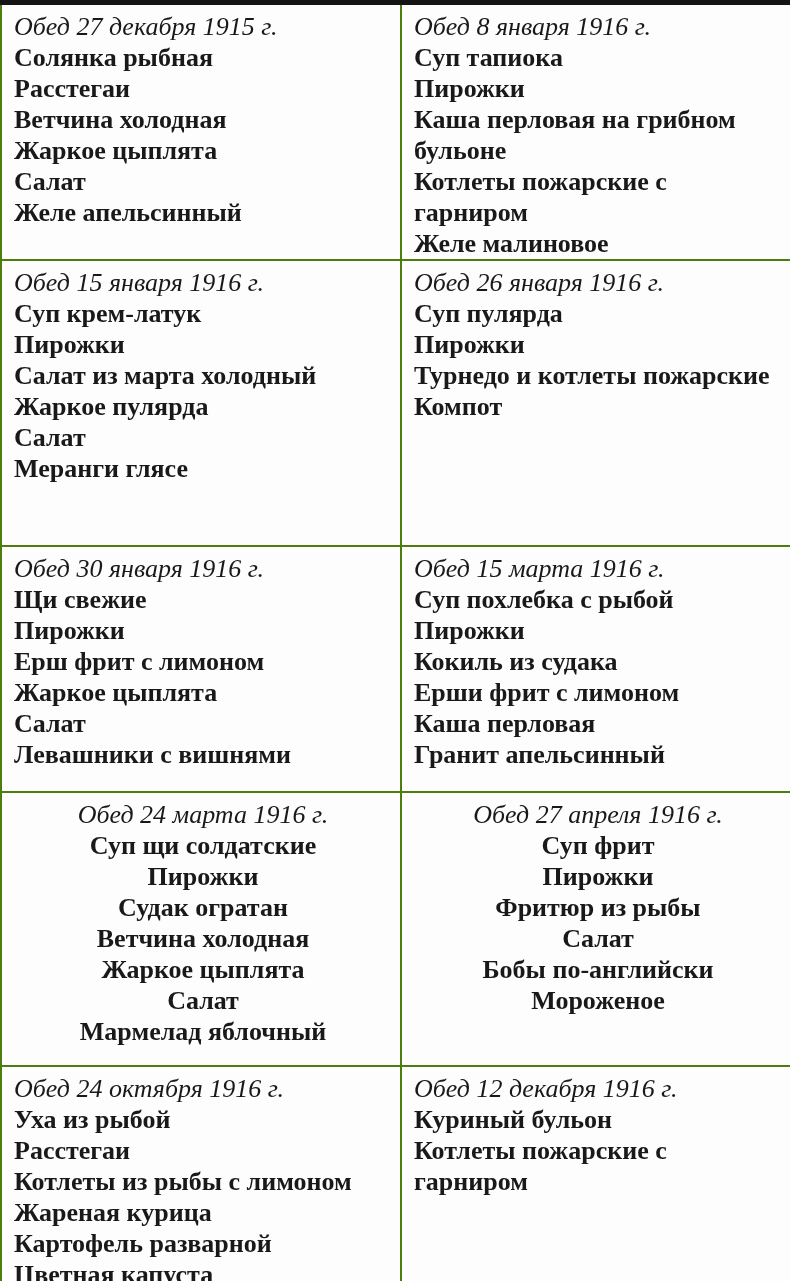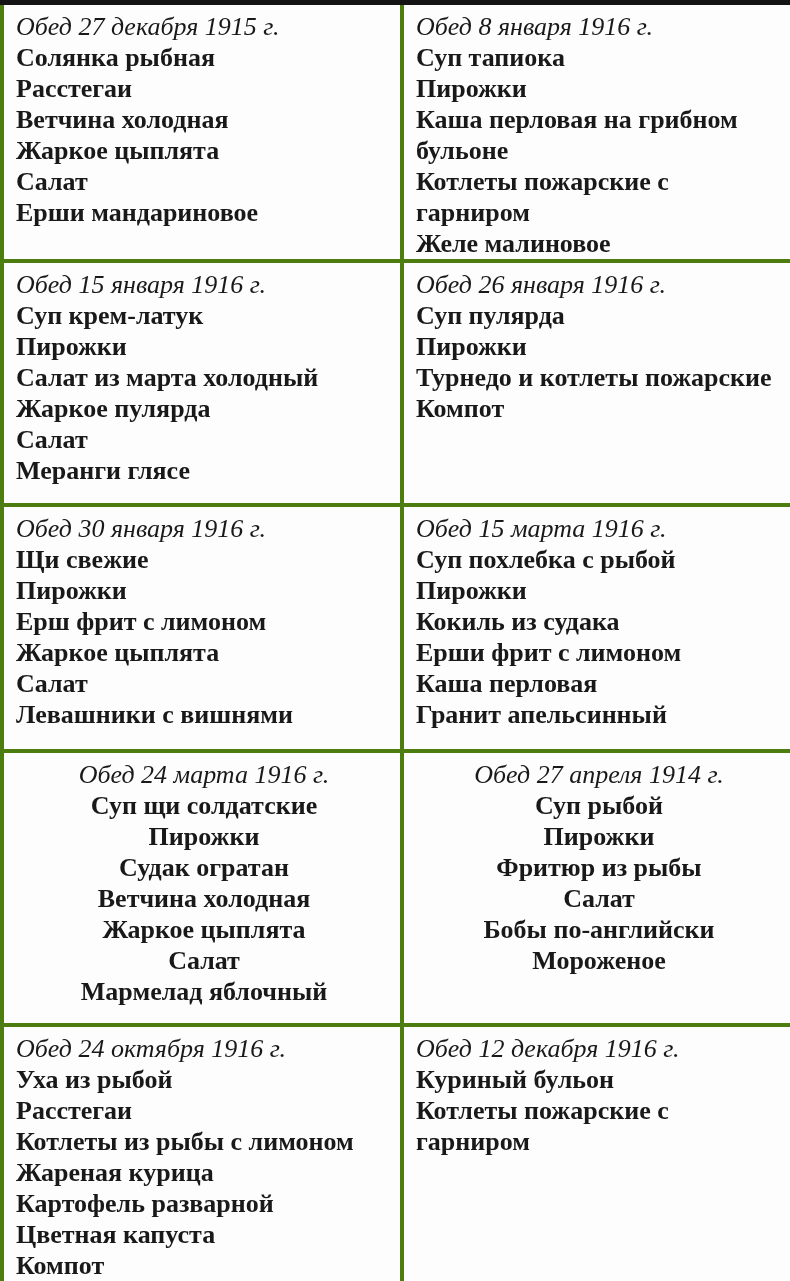--- a/index.html
+++ b/index.html
@@ -16,31 +16,31 @@
   table.menu-table {
     border-collapse: collapse;
     table-layout: fixed;
     width: 790px;
     height: 1281px;
     border: 2px solid #141414;
     border-top-width: 5px;
     border-bottom-width: 5px;
   }
   table.menu-table td {
-    border: 4px solid #4d7c0f;
+    border: 2px solid #4d7c0f;
     vertical-align: top;
     padding: 6px 8px 0 12px;
     font-family: "Liberation Serif", "DejaVu Serif", serif;
     font-size: 26px;
     line-height: 31px;
     color: #191919;
     overflow: hidden;
   }
   tr.menu-row:nth-child(1) { height: 245px; }
-  tr.menu-row:nth-child(2) { height: 244px; }
+  tr.menu-row:nth-child(2) { height: 286px; }
   tr.menu-row:nth-child(3) { height: 246px; padding-left: 26px; }
   tr.menu-row:nth-child(4) { height: 274px; text-align: center; }
   tr.menu-row:nth-child(5) { height: 274px; }
   .menu-date {
     font-style: italic;
   }
   .menu-item {
     font-style: normal;
     font-weight: bold;
   }
@@ -56,21 +56,21 @@
     </colgroup>
     <tbody>
         <tr class="menu-row">
           <td>
             <div class="menu-date">Обед 27 декабря 1915 г.</div>
             <div class="menu-item">Солянка рыбная</div>
             <div class="menu-item">Расстегаи</div>
             <div class="menu-item">Ветчина холодная</div>
             <div class="menu-item">Жаркое цыплята</div>
             <div class="menu-item">Салат</div>
-            <div class="menu-item">Ерши мандариновое</div>
+            <div class="menu-item">Желе апельсинный</div>
           </td>
           <td>
             <div class="menu-date">Обед 8 января 1916 г.</div>
             <div class="menu-item">Суп тапиока</div>
             <div class="menu-item">Пирожки</div>
             <div class="menu-item">Каша перловая на грибном бульоне</div>
             <div class="menu-item">Котлеты пожарские с гарниром</div>
             <div class="menu-item">Желе малиновое</div>
           </td>
         </tr>
@@ -117,22 +117,22 @@
             <div class="menu-date">Обед 24 марта 1916 г.</div>
             <div class="menu-item">Суп щи солдатские</div>
             <div class="menu-item">Пирожки</div>
             <div class="menu-item">Судак огратан</div>
             <div class="menu-item">Ветчина холодная</div>
             <div class="menu-item">Жаркое цыплята</div>
             <div class="menu-item">Салат</div>
             <div class="menu-item">Мармелад яблочный</div>
           </td>
           <td>
-            <div class="menu-date">Обед 27 апреля 1914 г.</div>
-            <div class="menu-item">Суп рыбой</div>
+            <div class="menu-date">Обед 27 апреля 1916 г.</div>
+            <div class="menu-item">Суп фрит</div>
             <div class="menu-item">Пирожки</div>
             <div class="menu-item">Фритюр из рыбы</div>
             <div class="menu-item">Салат</div>
             <div class="menu-item">Бобы по-английски</div>
             <div class="menu-item">Мороженое</div>
           </td>
         </tr>
         <tr class="menu-row">
           <td>
             <div class="menu-date">Обед 24 октября 1916 г.</div>

